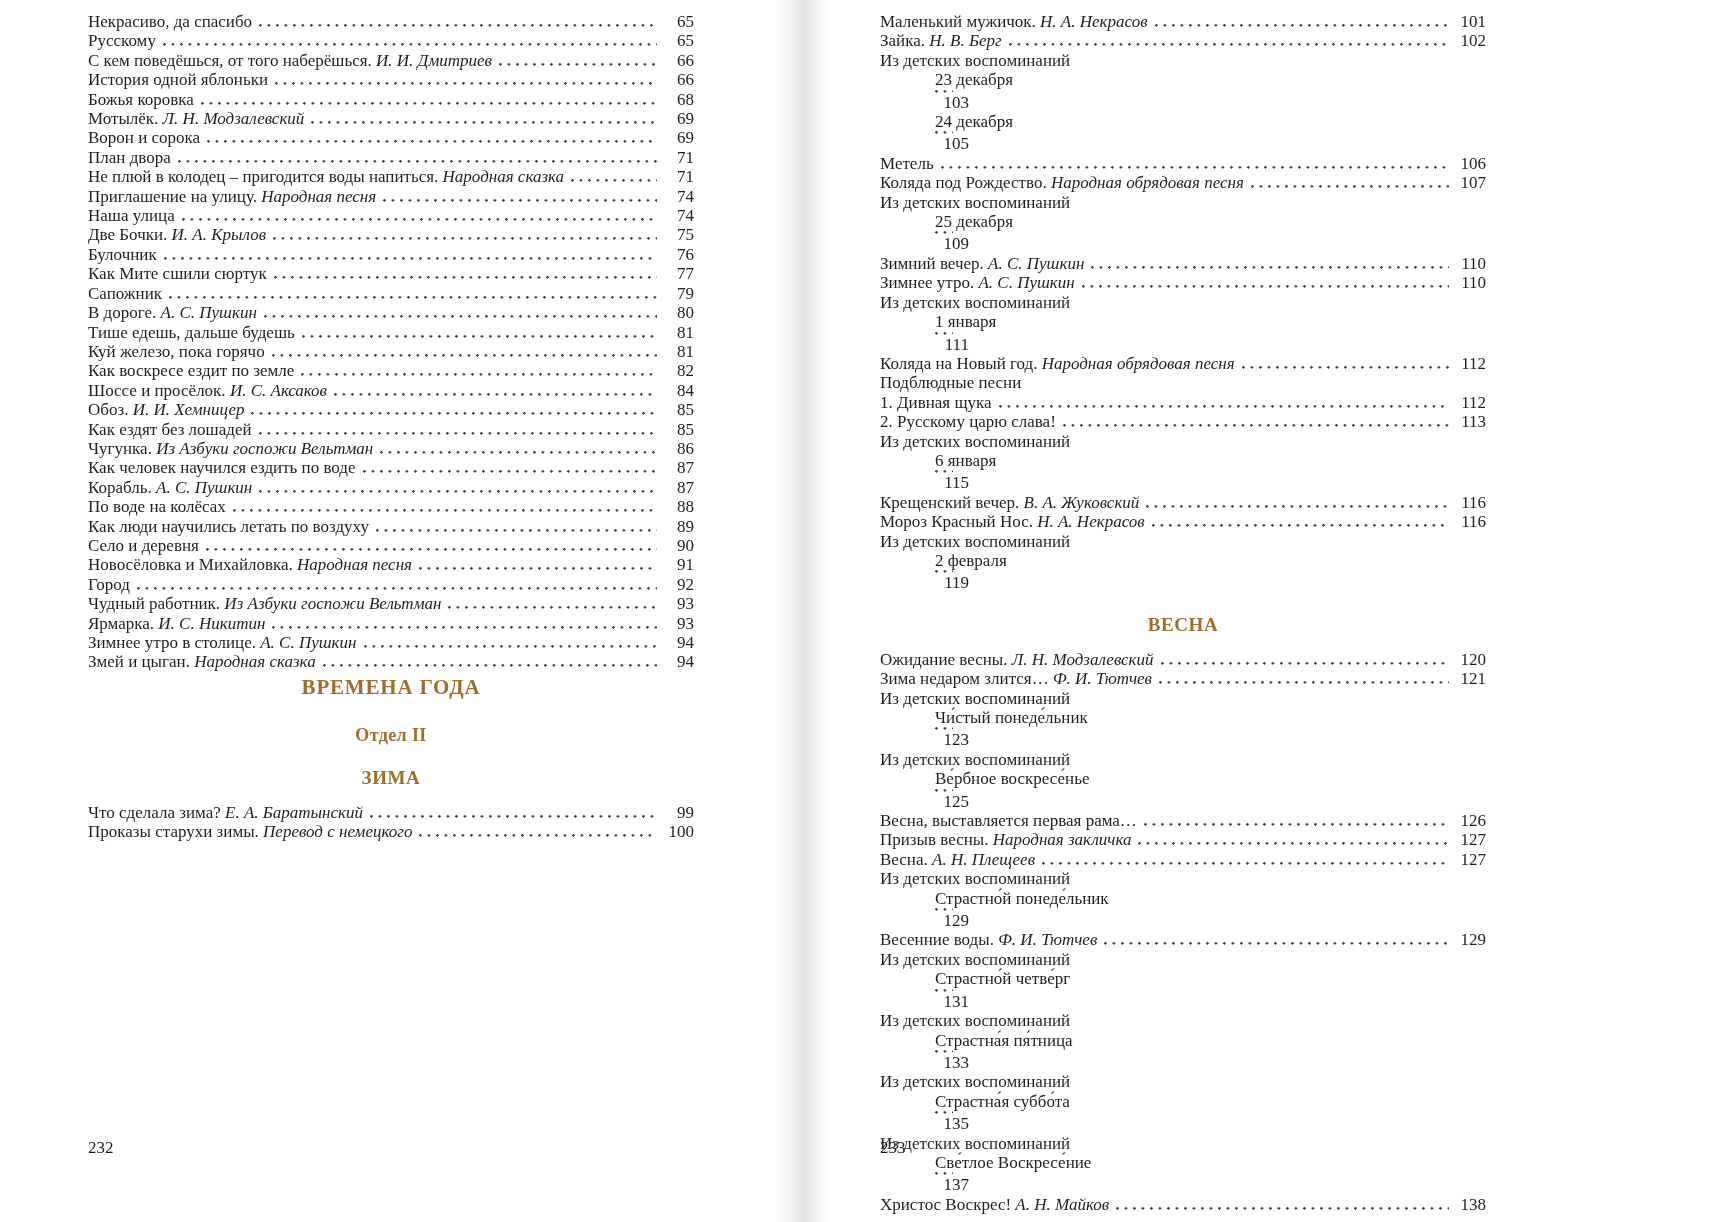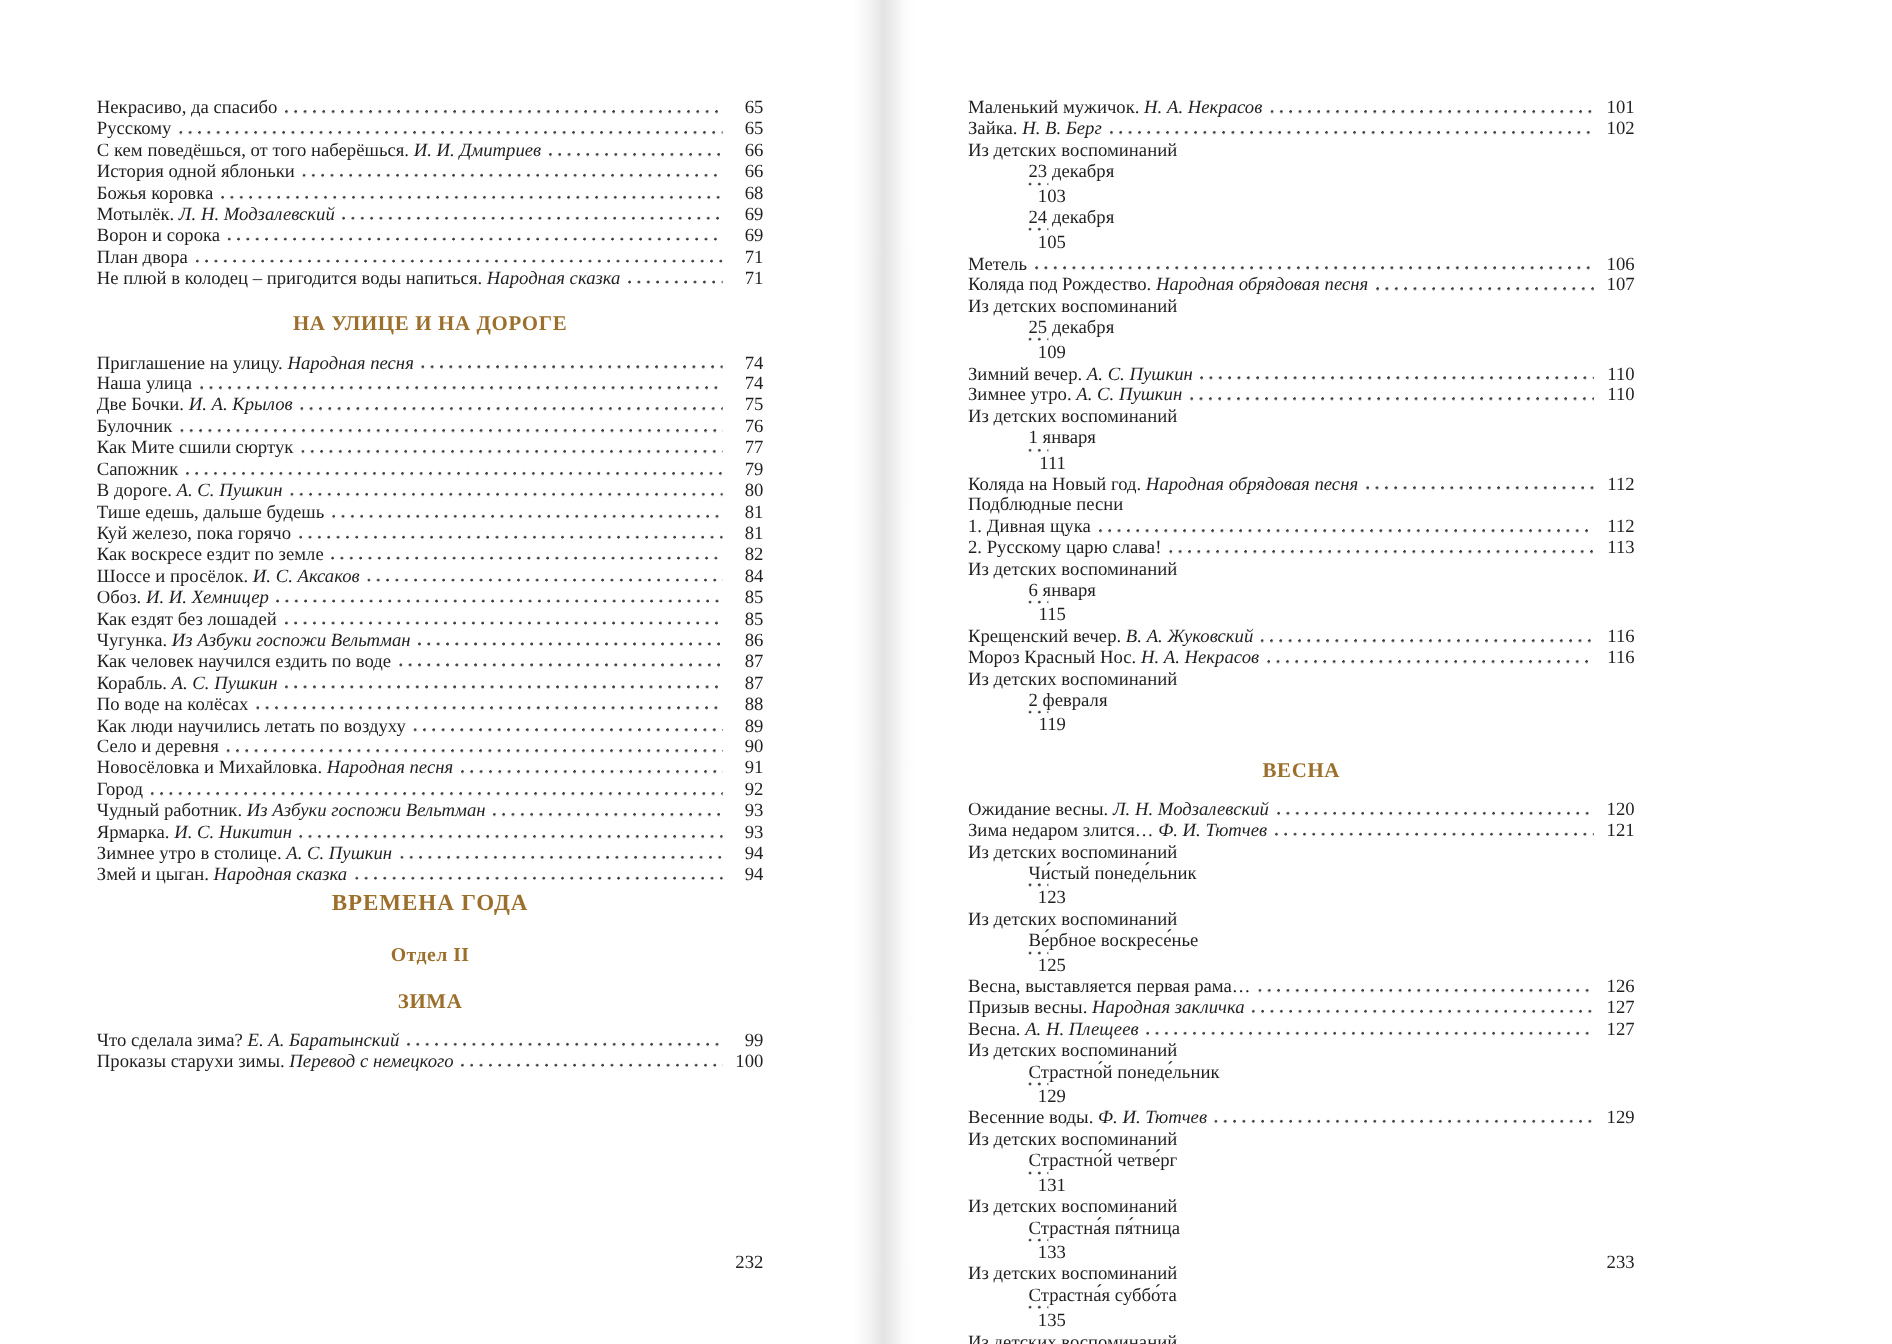--- a/index.html
+++ b/index.html
@@ -19,23 +19,22 @@
       rgba(130,130,130,0) 0%,
       rgba(130,130,130,0.10) 28%,
       rgba(130,130,130,0.22) 48%,
       rgba(130,130,130,0.16) 62%,
       rgba(130,130,130,0.04) 82%,
       rgba(130,130,130,0) 100%);
     pointer-events: none;
   }
 
   .page-col {
-    position: absolute; top: 0;
+    position: absolute; top: 12px;
     width: 606px;
-    padding-top: 88px;
     font-size: 17px;
   }
   .col-left  { left: 88px; }
   .col-right { left: 880px; }
 
   .toc-row {
     display: flex;
     align-items: baseline;
     line-height: 19.4px;
     white-space: nowrap;
@@ -61,21 +60,21 @@
     color: var(--heading-color, #9c702c);
   }
   .toc-heading.section    { font-size: 19px; letter-spacing: 0.6px; margin: 21px 0 14px; }
   .toc-heading.part-label { font-size: 18px; letter-spacing: 0.4px; margin: 25px 0 0; }
   .toc-heading.part-title { font-size: 21px; letter-spacing: 0.8px; margin: 3px 0 0; }
 
   .folio {
     position: absolute;
     top: 1138px;
     width: 606px;
-    text-align: right;
+    text-align: left;
     font-size: 17px;
     color: var(--text-color, #1f1f1f);
   }
   .folio-left  { left: 88px; }
   .folio-right { left: 880px; }
 </style>
 </head>
 <body>
 
 <div class="spread">
@@ -118,21 +117,20 @@
       <div class="toc-row">
         <span class="title">План двора</span>
         <span class="leader"></span>
         <span class="pagenum">71</span>
       </div>
       <div class="toc-row">
         <span class="title">Не плюй в колодец – пригодится воды напиться.<i class="author"> Народная сказка</i></span>
         <span class="leader"></span>
         <span class="pagenum">71</span>
       </div>
-      <div class="toc-heading section">НА УЛИЦЕ И НА ДОРОГЕ</div>
       <div class="toc-row">
         <span class="title">Приглашение на улицу.<i class="author"> Народная песня</i></span>
         <span class="leader"></span>
         <span class="pagenum">74</span>
       </div>
       <div class="toc-row">
         <span class="title">Наша улица</span>
         <span class="leader"></span>
         <span class="pagenum">74</span>
       </div>

